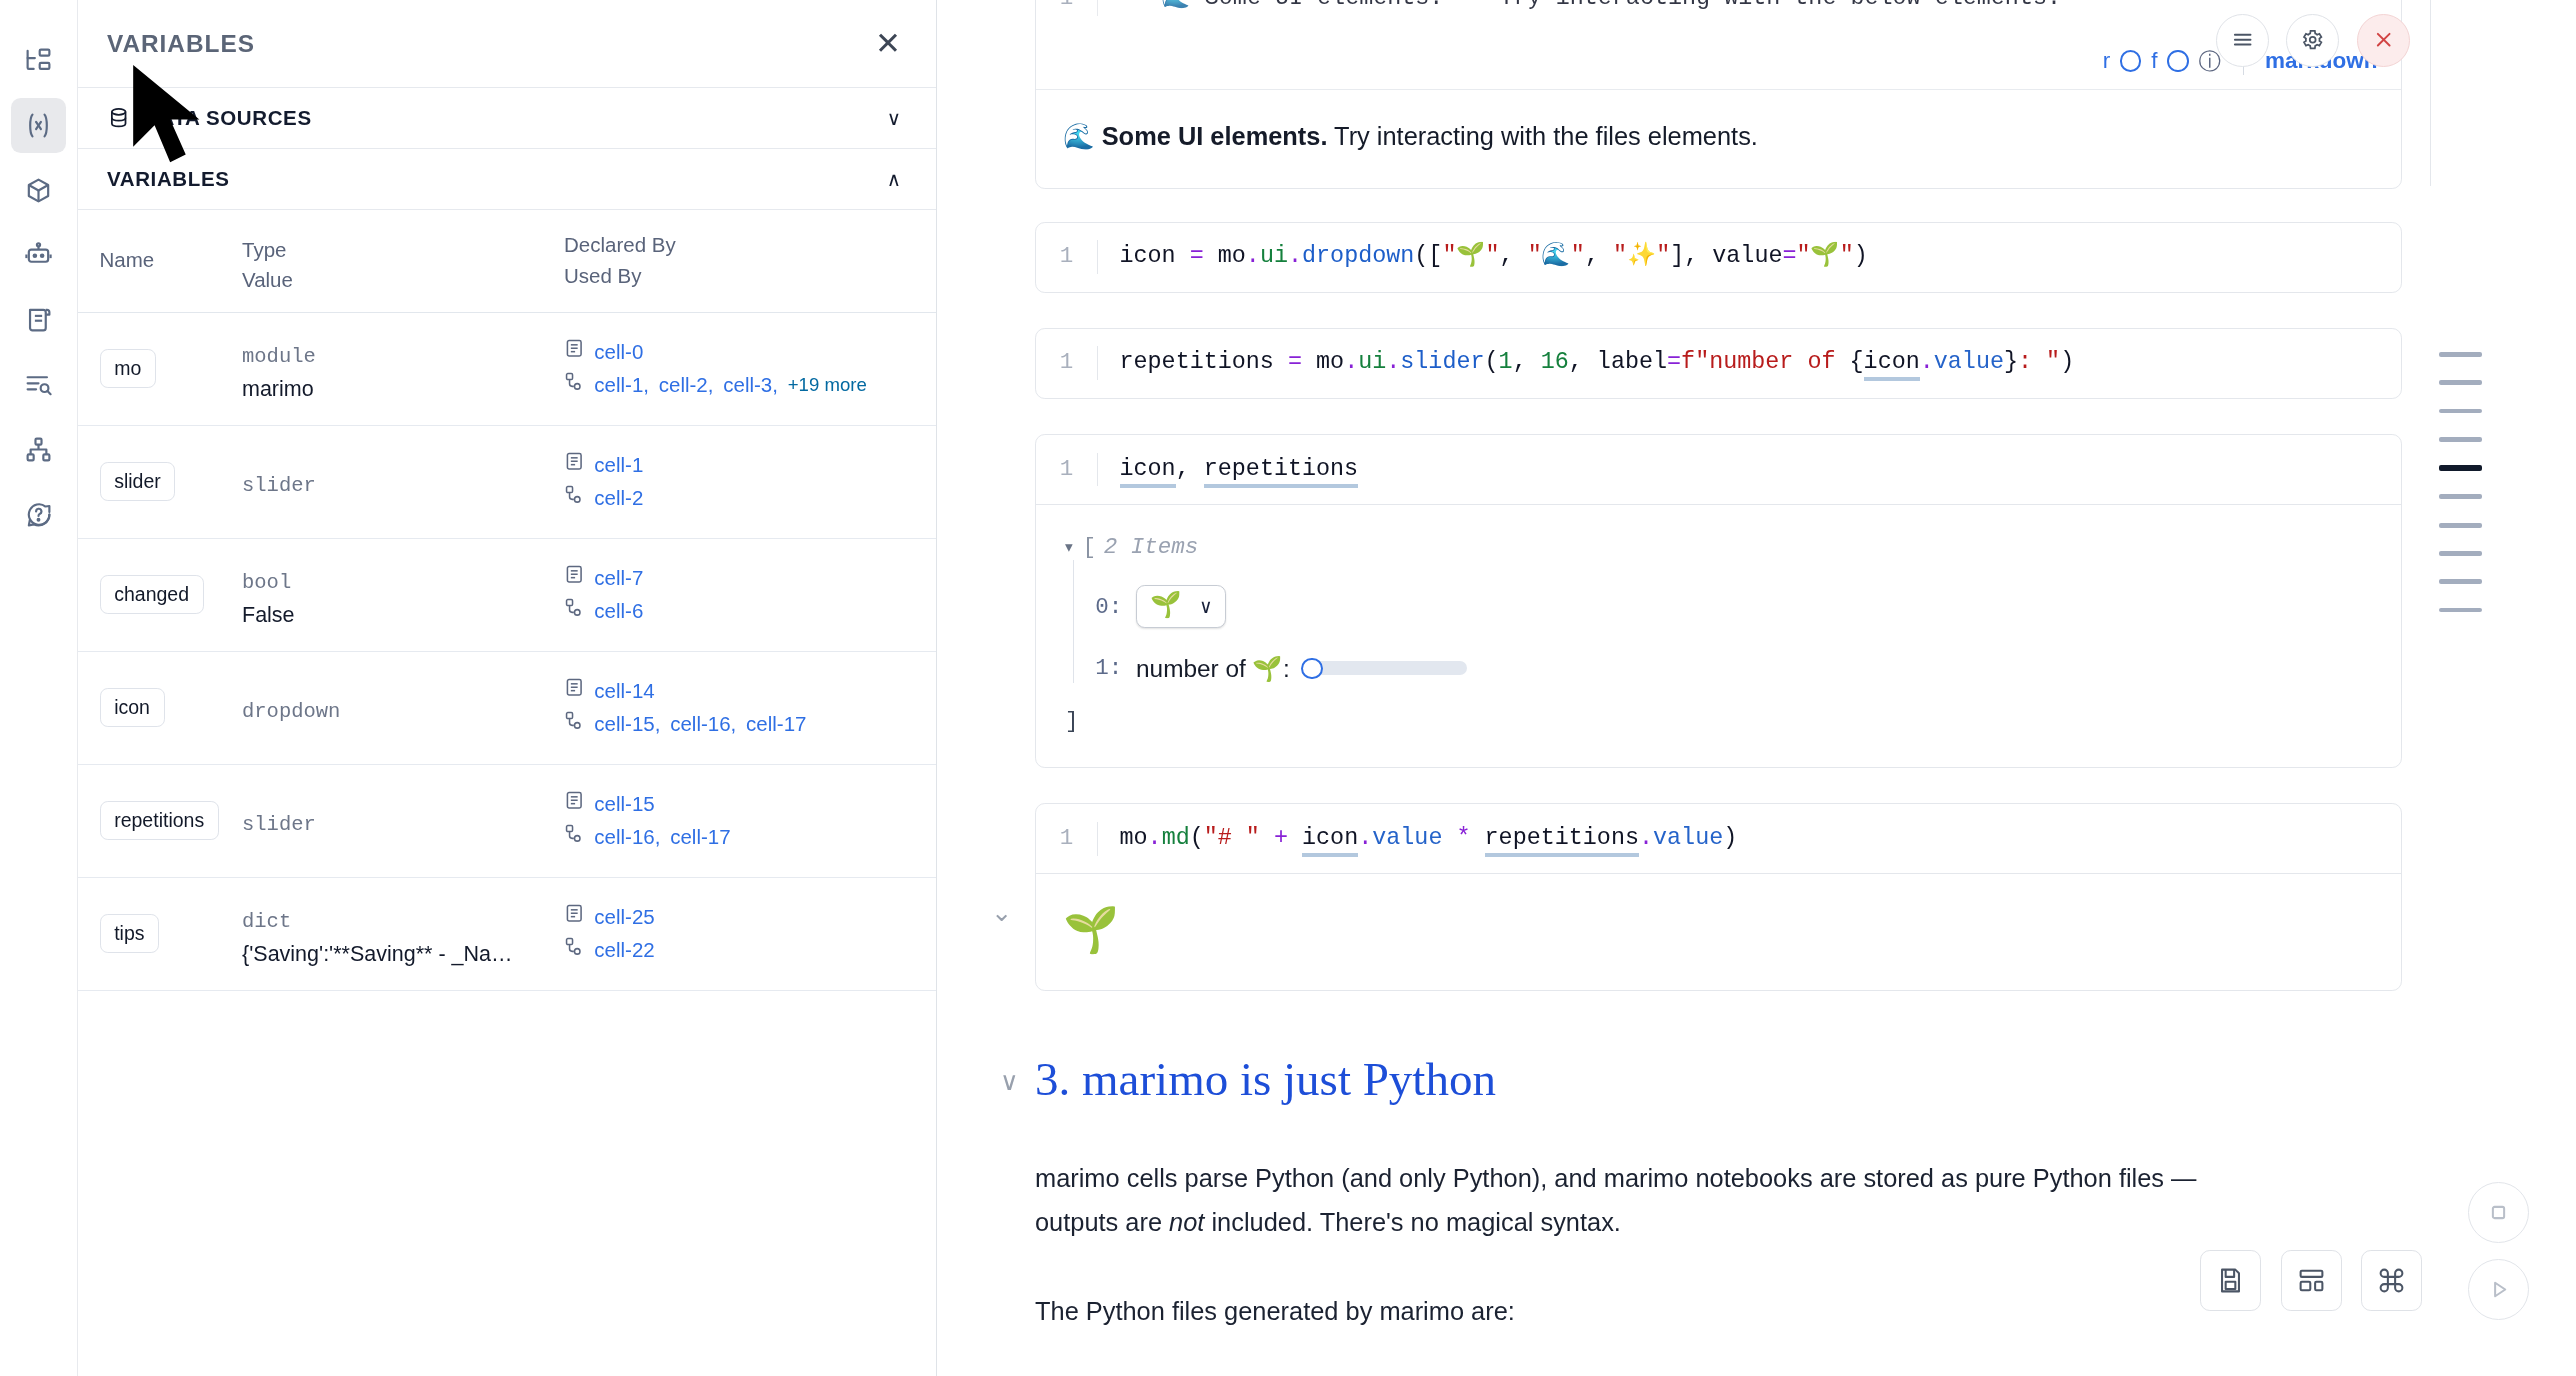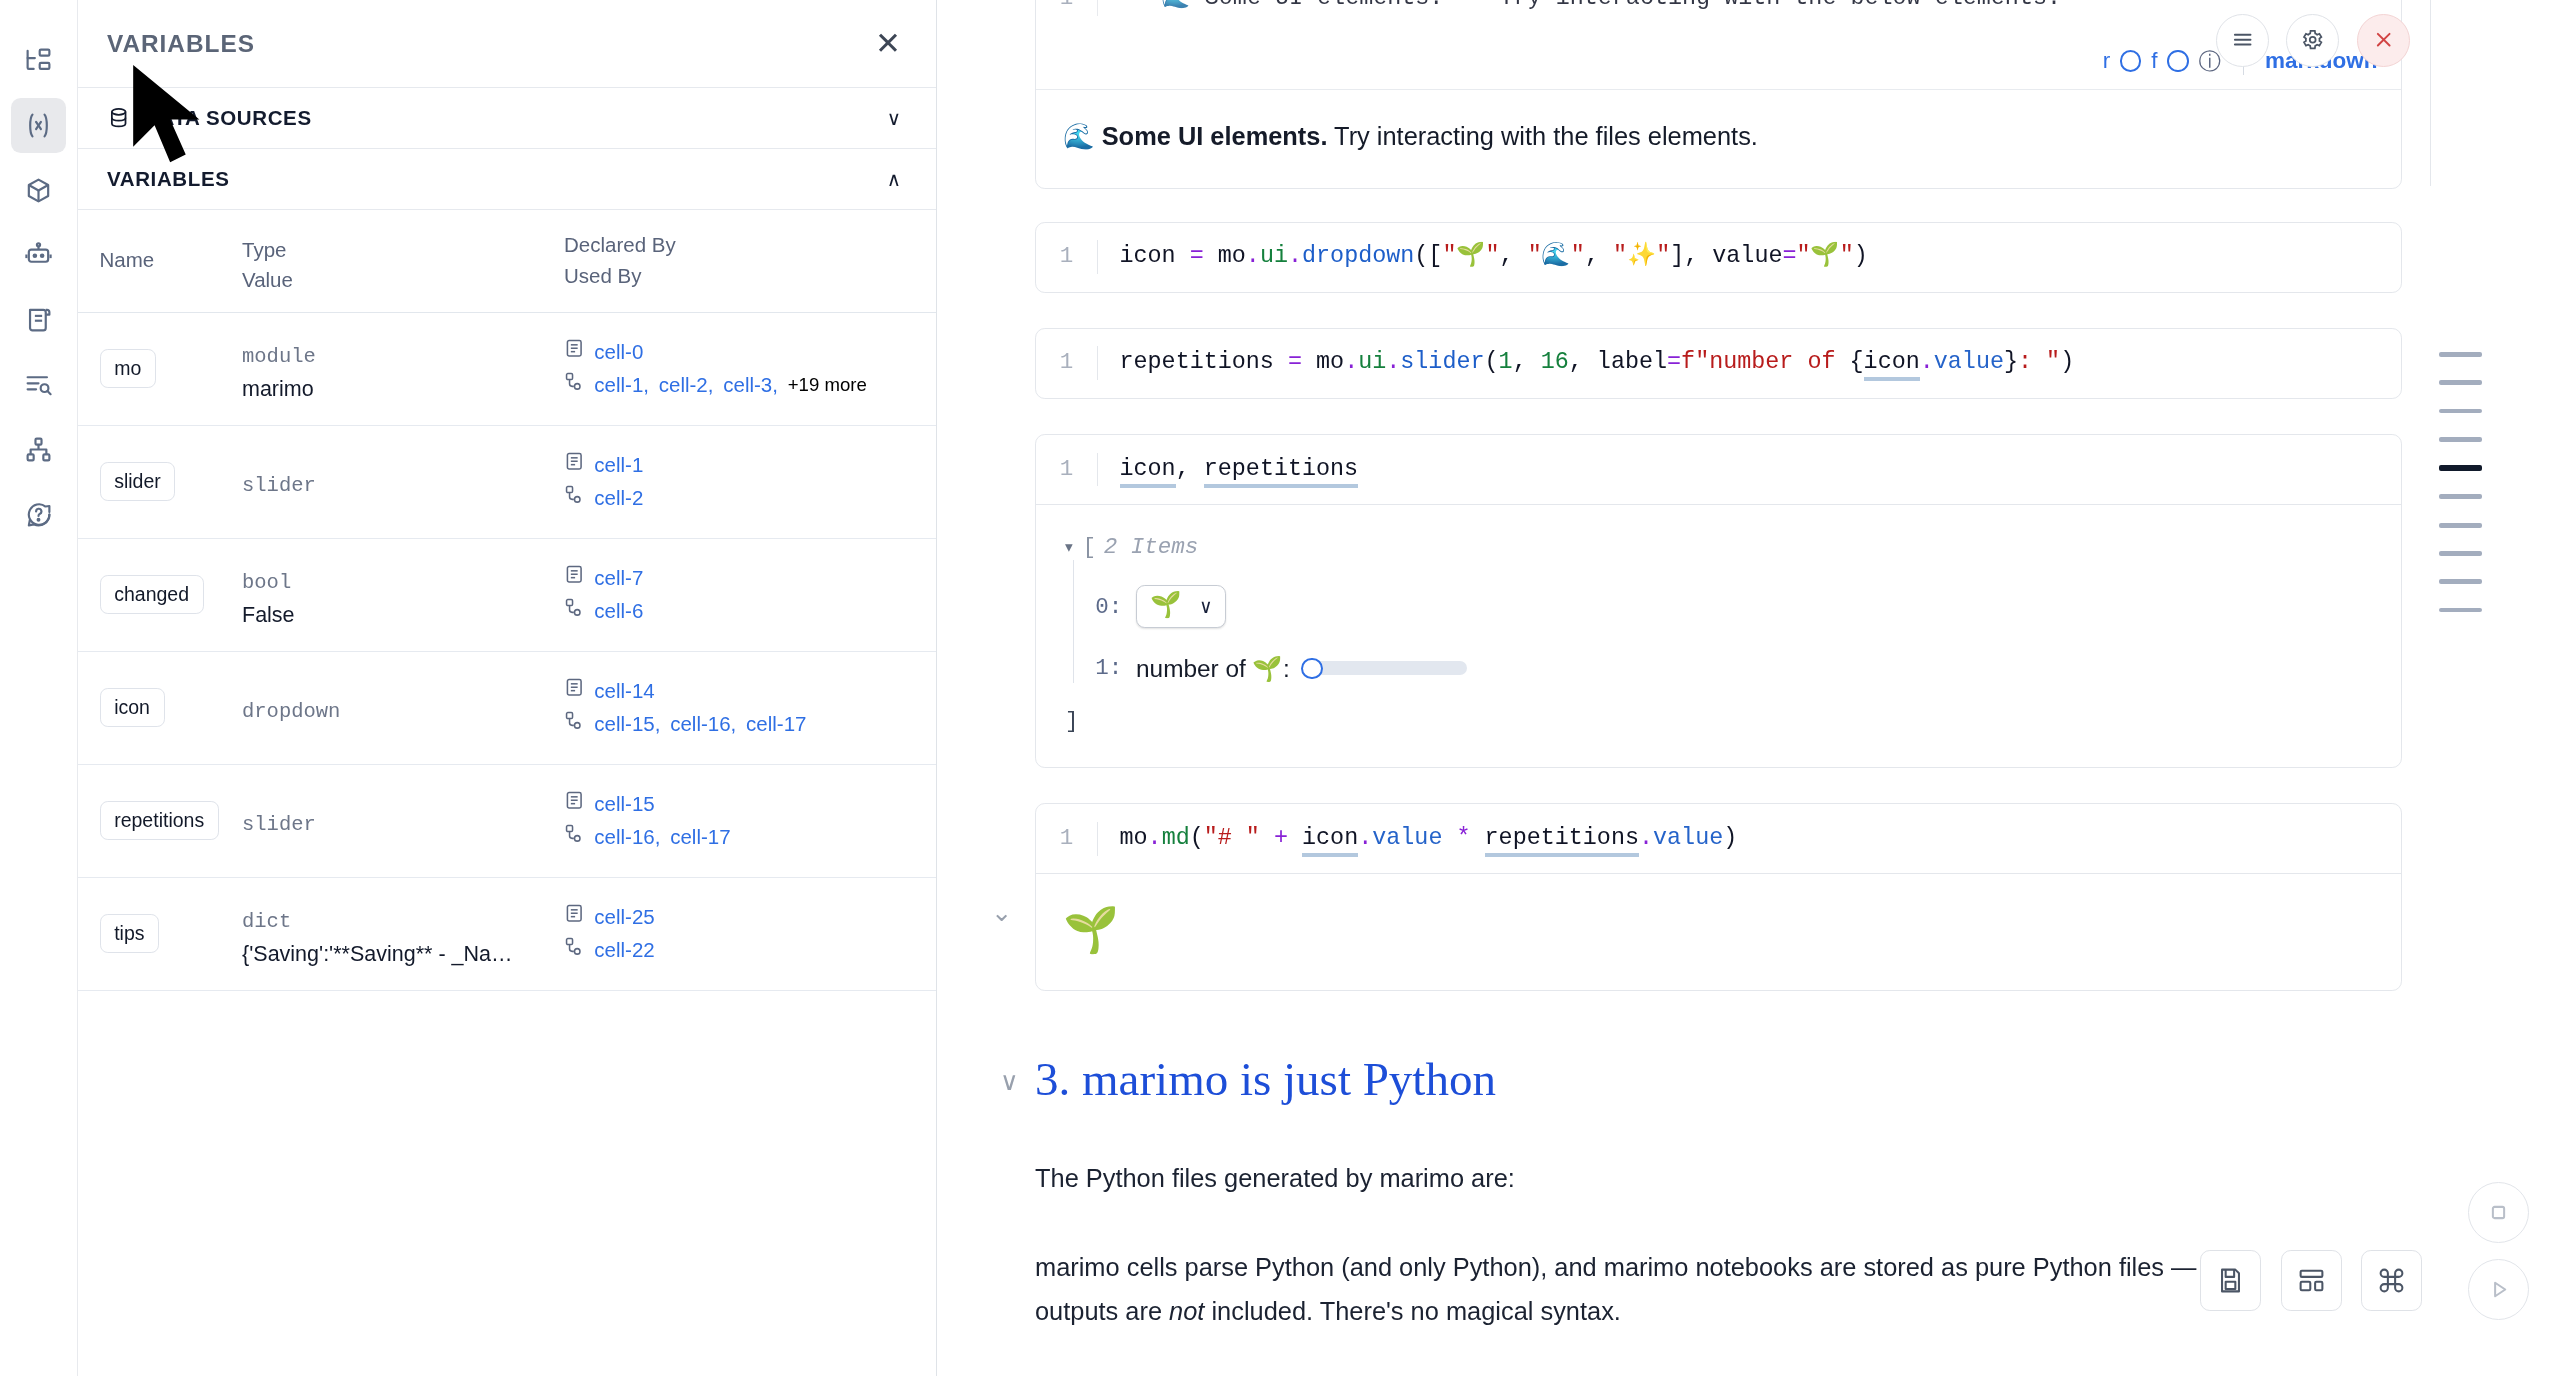--- a/index.html
+++ b/index.html
@@ -125,21 +125,21 @@
   }
   .cellrefline {
     display: flex; align-items: center; gap: 9.8px;
     line-height: 1.6; flex-wrap: wrap;
   }
   .cellrefline svg { width: 20.5px; height: 20.5px; color: #5d6880; flex: 0 0 auto; }
   .cellref {
     color: #2f6fe4; font-size: 20.5px; cursor: pointer;
     font-family: "Liberation Sans", sans-serif;
   }
-  .more { color: #000000; font-size: 18.6px; }
+  .more { color: #0369a1; font-size: 18.6px; }
 
   
   .cursor { position: absolute; left: 51px; top: 61px; z-index: 60; pointer-events:none;}
   .cursor svg { width: 94px; height: 109px; display:block; }
 
   
   .main {
     flex: 1; height: 100%; position: relative;
     background: #ffffff; overflow: hidden;
   }
@@ -672,22 +672,22 @@
         </div>
         <div class="cell-divider"></div>
         <div class="cell-out" style="font-size:45px;line-height:1.2;">
           <span>🌱</span>
         </div>
       </div>
 
       <div class="sec-block">
         <div class="sec-chev">∨</div>
         <div class="h2">3. marimo is just Python</div>
+        <div class="para" id="para-host"><span>marimo cells parse Python (and only Python), and marimo notebooks are stored as pure Python files — outputs are </span><i>not</i><span> included. There's no magical syntax.</span></div>
         <div class="para">The Python files generated by marimo are:</div>
-        <div class="para" id="para-host"><span>marimo cells parse Python (and only Python), and marimo notebooks are stored as pure Python files — outputs are </span><i>not</i><span> included. There's no magical syntax.</span></div>
         <div class="bullet">
 
           <span>easily versioned with git, yielding minimal diffs</span>
         </div>
       </div>
     </div>
 
     <div class="minimap" id="minimap-host">
         <div class="mm-bar"></div>
         <div class="mm-bar"></div>

